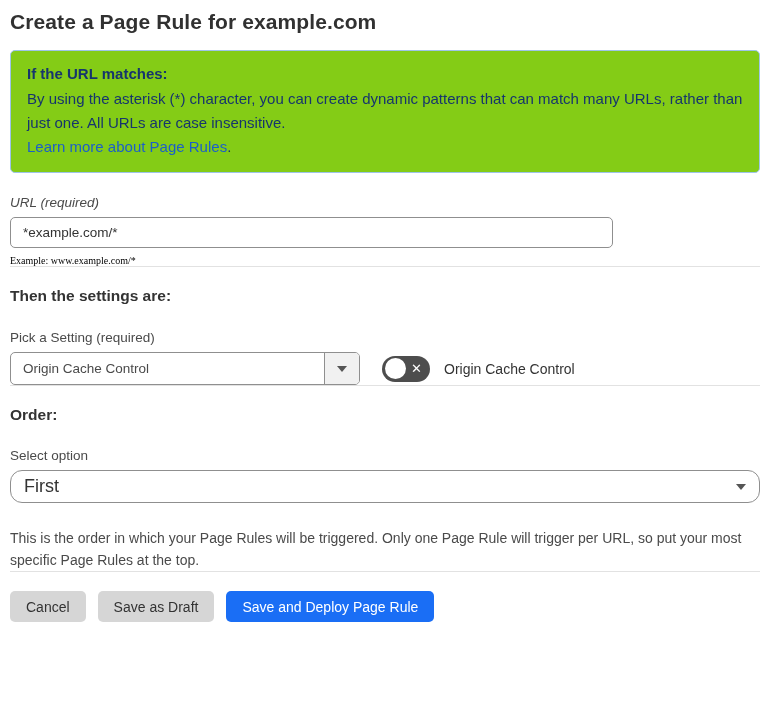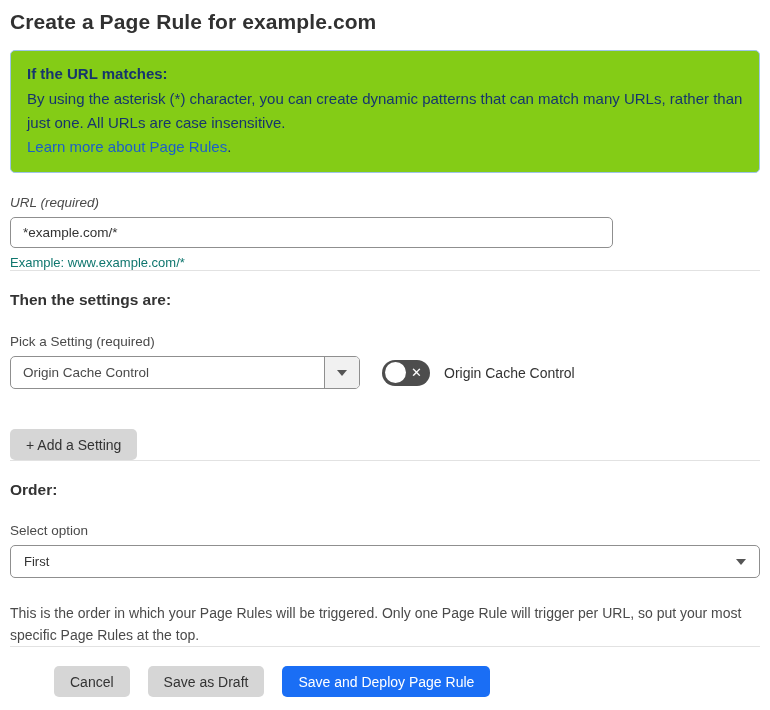--- a/index.html
+++ b/index.html
@@ -43,23 +43,24 @@
   }
   .info-box .info-link-suffix { color: #16356d; }
 
   
   .field-label {
     font-size: 13.5px;
     color: #4a4a4a;
     margin-bottom: 7px;
   }
   .helper-text {
-    font-size: 13px;
-    color: #0f766e;
+    font-size: 10px;
+    color: #000000;
     margin-top: 7px;
+    font-family: Liberation Serif, serif;
   }
 
   .mt-url-label { margin-top: 22px; font-style: italic; }
 
   .text-input {
     width: 603px;
     height: 31px;
     border: 1px solid #8f8f8f;
     border-radius: 5px;
     padding: 0 12px;
@@ -177,45 +178,44 @@
   .btn-gray { background: #d6d6d6; color: #333333; }
   .btn-blue { background: #1a6ef5; color: #ffffff; }
 
   .add-setting-btn { margin-top: 40px; height: 31px; }
 
   
   .order-select {
     width: 750px;
     height: 33px;
     border: 1px solid #8f8f8f;
-    border-radius: 5px;
+    border-radius: 12px;
     background: #ffffff;
     display: flex;
     align-items: center;
     justify-content: space-between;
     padding: 0 13px;
-    font-size: 13px;
+    font-size: 18px;
     color: #333333;
     cursor: pointer;
   }
   .order-helper {
     font-size: 14px;
     color: #4a4a4a;
     line-height: 22px;
     margin-top: 24px;
     max-width: 750px;
   }
   .mt-order-label { margin-top: 24px; }
 
   .footer-row {
     display: flex;
     align-items: center;
-    gap: 18px;
+    gap: 12px;
     margin-top: 19px;
-    margin-left: 44px;
   }
 </style>
 </head>
 <body>
 
 <div class="container">
 
   <h1 class="page-title">Create a Page Rule for example.com</h1>
 
   <div class="info-box">
@@ -245,21 +245,20 @@
     </div>
     <div class="toggle-wrap">
       <div class="toggle">
         <span class="knob"></span>
         <span class="x-glyph">✕</span>
       </div>
       <span class="toggle-label">Origin Cache Control</span>
     </div>
   </div>
 
-  <button class="btn btn-gray add-setting-btn">+ Add a Setting</button>
 
   <hr class="divider divider-2">
 
   <div class="section-heading">Order:</div>
 
   <div class="field-label mt-order-label">Select option</div>
 
   <div class="order-select">
     <span>First</span>
     <span class="caret-down"></span>

